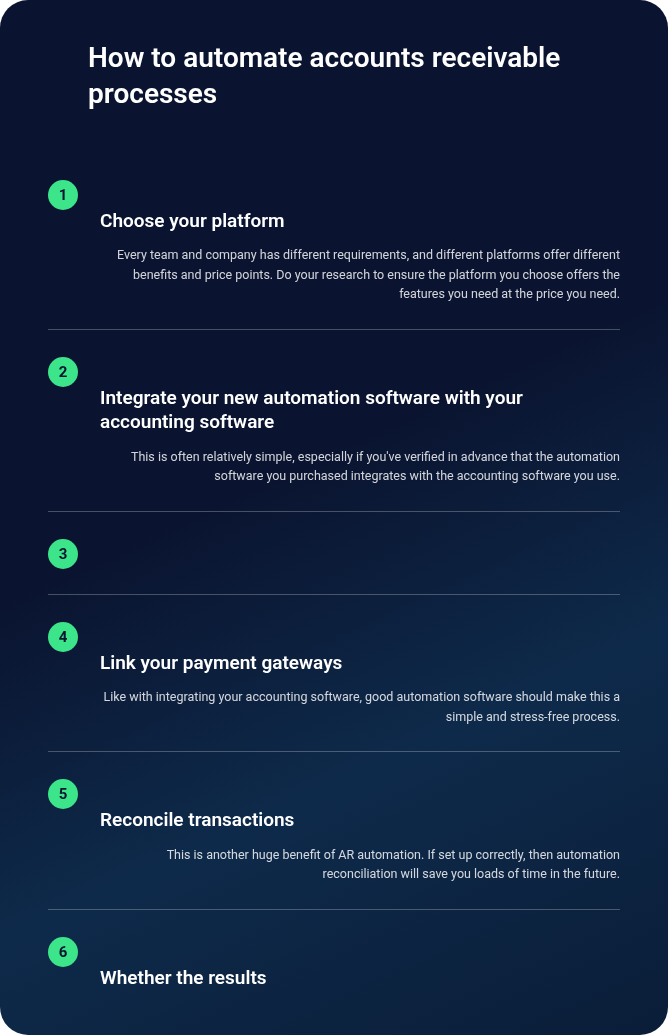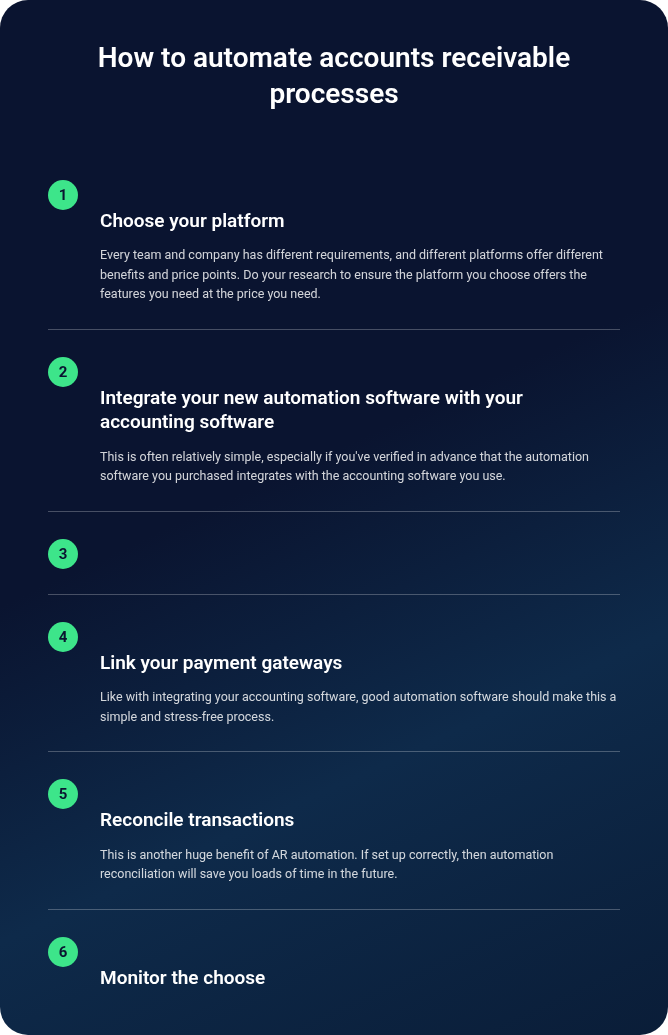--- a/index.html
+++ b/index.html
@@ -15,21 +15,20 @@
     }
     .card {
       width: 668px;
       height: 1035px;
       background: linear-gradient(155deg, #0a1430 0%, #0a1430 45%, #0e2a4a 70%, #0a1d38 100%);
       border-radius: 28px;
       padding: 40px 48px 30px 48px;
       color: #fff;
     }
     .title {
-      text-align: center;
       font-size: 28px;
       font-weight: 600;
       line-height: 1.3;
       margin-bottom: 40px;
       padding: 0 40px;
     }
     .step {
       display: flex;
       gap: 22px;
       padding: 25px 0;
@@ -60,20 +59,21 @@
       font-weight: 600;
       margin-bottom: 12px;
       line-height: 1.3;
       color: #fff;
       margin-top: 31px;
     }
     .step-desc {
       font-size: 12.5px;
       line-height: 1.55;
       color: rgba(255,255,255,0.82);
+      text-align: right;
     }
   </style>
 </head>
 <body>
 
 <div class="card">
   <h1 class="title">How to automate accounts receivable processes</h1>
 
   <div class="step">
     <div class="num">1</div>
@@ -107,17 +107,17 @@
     <div class="num">5</div>
     <div class="content">
       <div class="step-title">Reconcile transactions</div>
       <div class="step-desc">This is another huge benefit of AR automation. If set up correctly, then automation reconciliation will save you loads of time in the future.</div>
     </div>
   </div>
 
   <div class="step">
     <div class="num">6</div>
     <div class="content">
-      <div class="step-title">Monitor the choose</div>
+      <div class="step-title">Whether the results</div>
     </div>
   </div>
 
 </div>
 
 </body></html>

